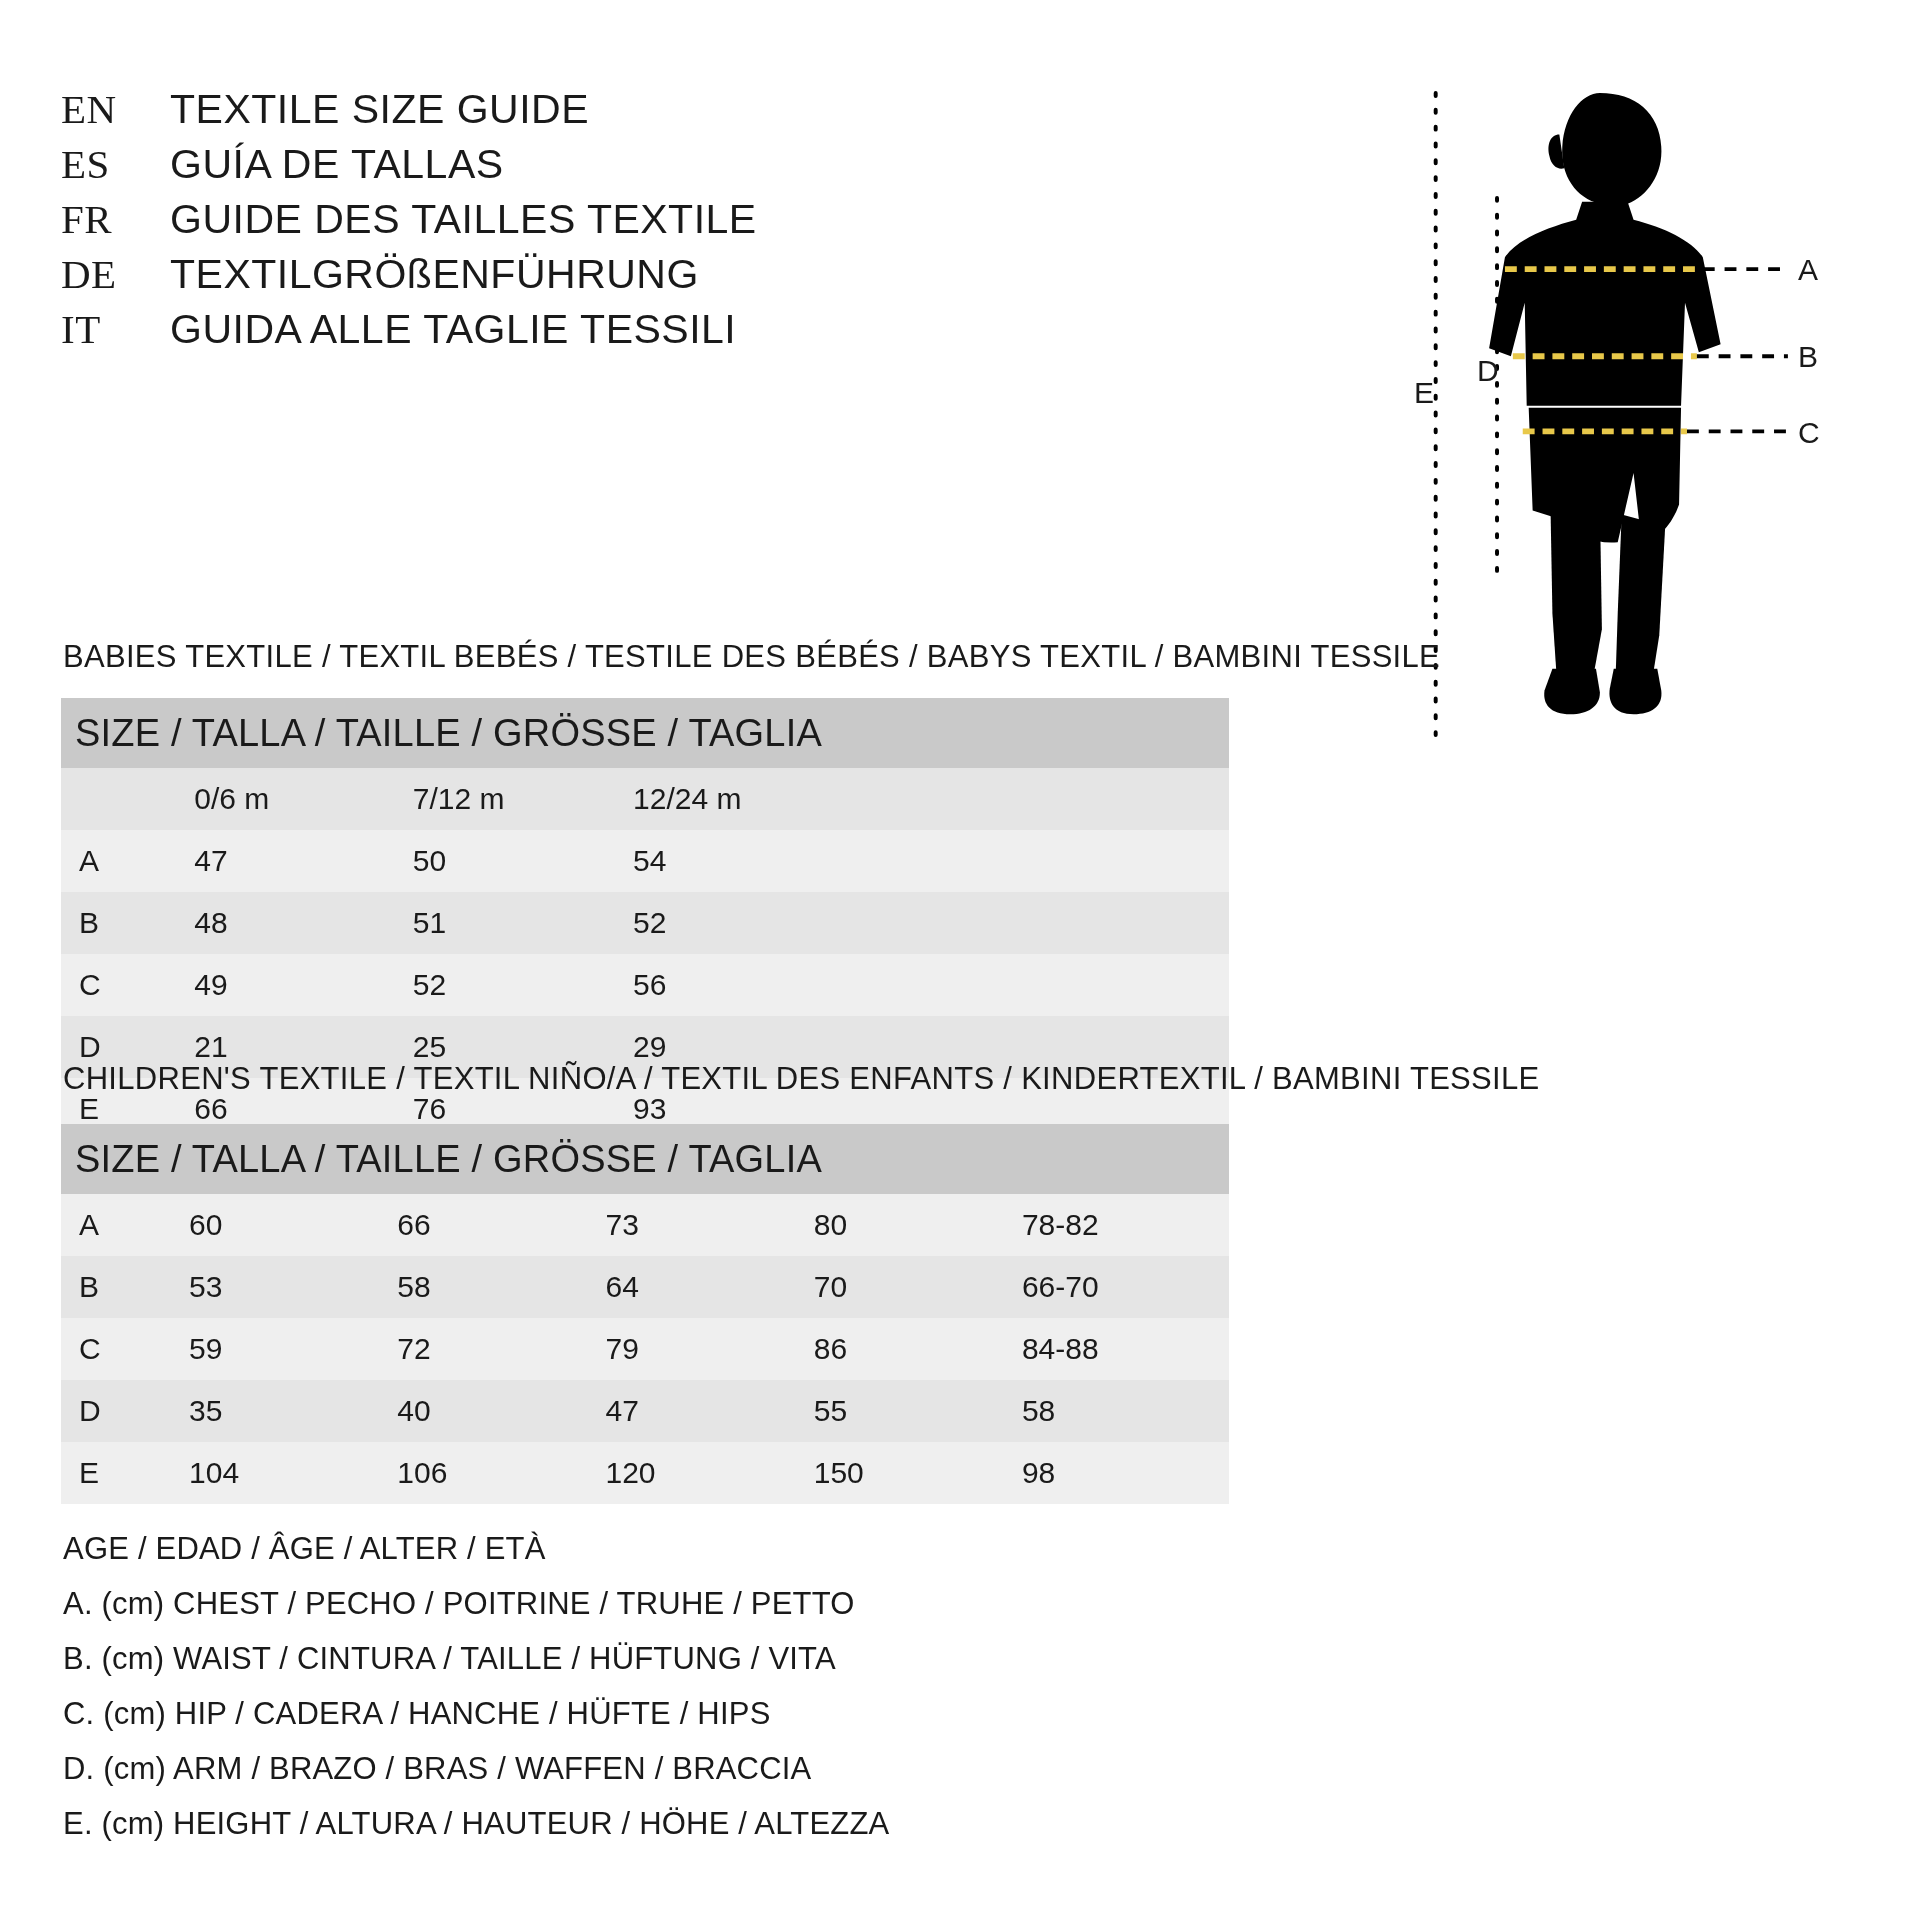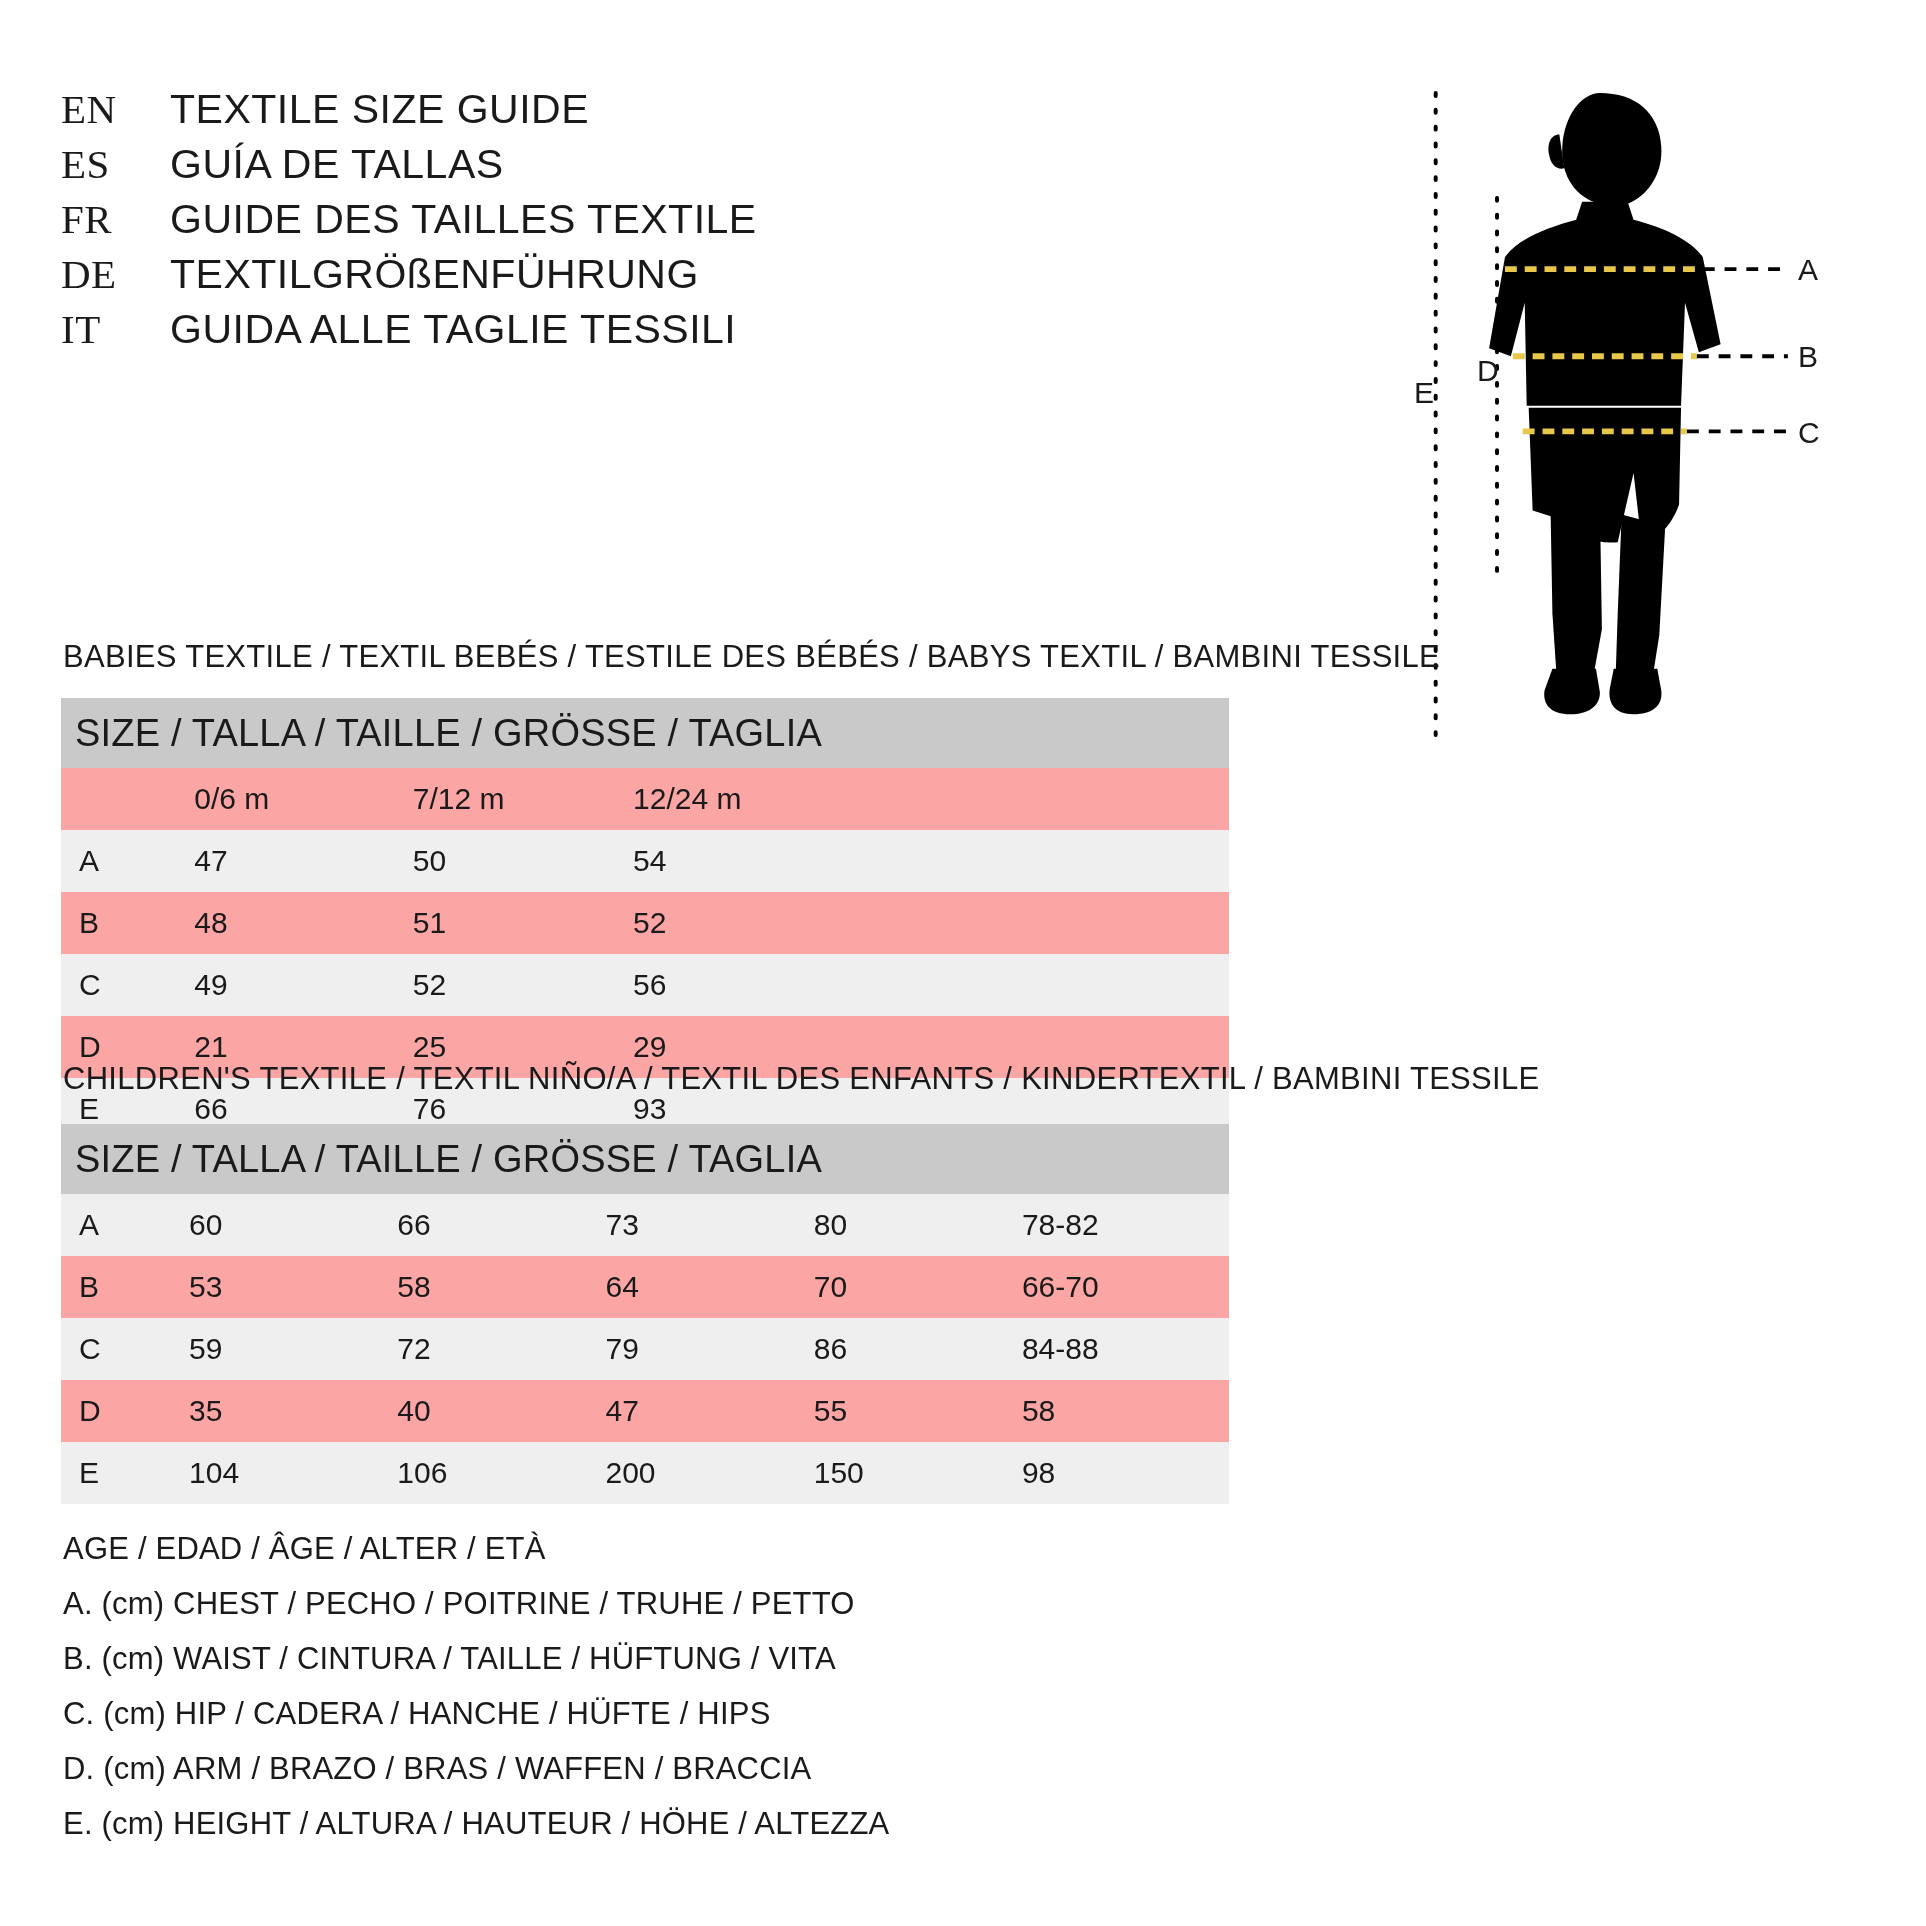--- a/index.html
+++ b/index.html
@@ -81,21 +81,21 @@
     font-size: 38px;
     padding: 12px 0 12px 14px;
     letter-spacing: 0.2px;
   }
   .size-table td {
     padding: 8px 0 8px 0;
     height: 46px;
     vertical-align: middle;
   }
   .size-table tr.shade td { background: #efefef; }
-  .size-table tr.plain td { background: #fca5a5; }
+  .size-table tr.plain td { background: #e5e5e5; }
 
   .col-label { width: 95px; padding-left: 18px !important; }
 
   
   #babies-table .c1 { width: 208px; }
   #babies-table .c2 { width: 208px; }
   #babies-table .c3 { width: 657px; }
   #babies-table .val { padding-left: 28px; }
   #babies-table .hdr { padding-left: 28px; }
 
@@ -284,21 +284,21 @@
       <td class="c1 val num-indent">35</td>
       <td class="c2 val num-indent">40</td>
       <td class="c3 val num-indent">47</td>
       <td class="c4 val num-indent">55</td>
       <td class="c5 val num-indent">58</td>
     </tr>
     <tr class="shade">
       <td class="col-label">E</td>
       <td class="c1 val num-indent">104</td>
       <td class="c2 val num-indent">106</td>
-      <td class="c3 val num-indent">200</td>
+      <td class="c3 val num-indent">120</td>
       <td class="c4 val num-indent">150</td>
       <td class="c5 val num-indent">98</td>
     </tr>
   </tbody>
     </table>
 
   <div class="legend">
     <div class="legend-row">AGE / EDAD / ÂGE / ALTER / ETÀ</div>
     <div class="legend-row">A. (cm) CHEST / PECHO / POITRINE / TRUHE / PETTO</div>
     <div class="legend-row">B. (cm) WAIST / CINTURA / TAILLE / HÜFTUNG / VITA</div>

